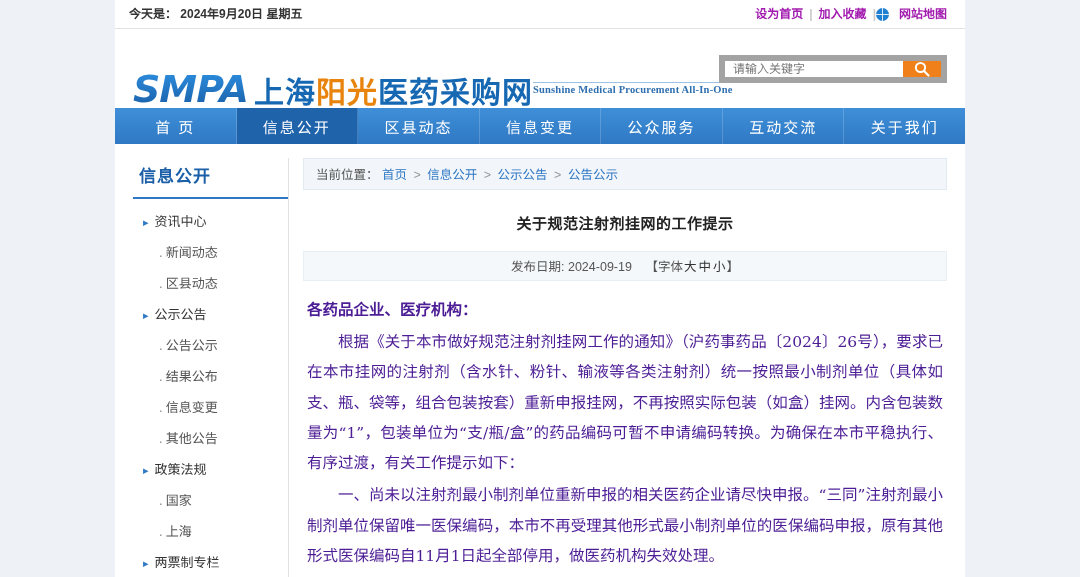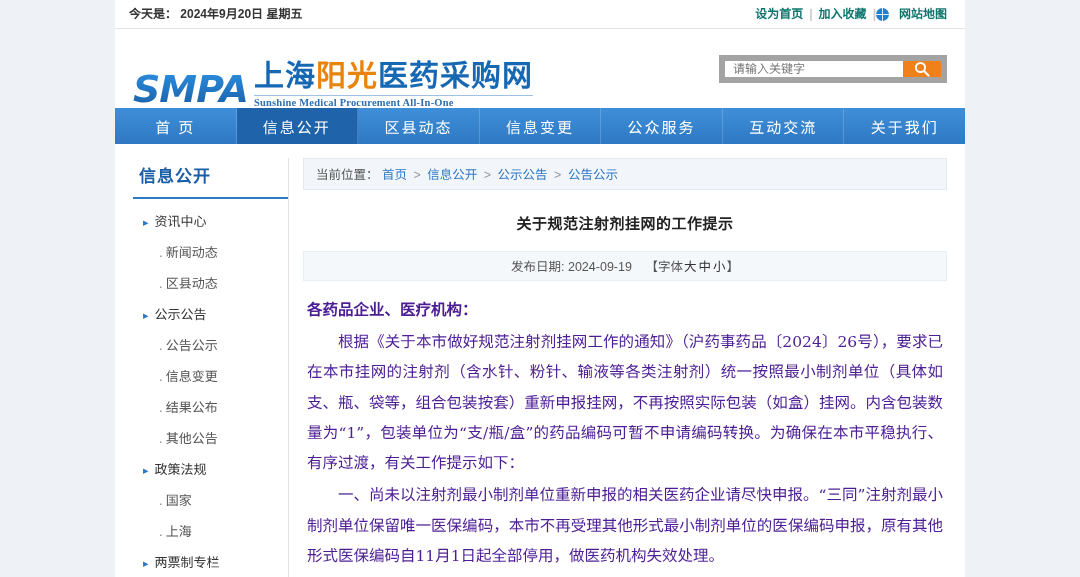--- a/index.html
+++ b/index.html
@@ -23,21 +23,21 @@
     height:28px;line-height:28px;
     border-bottom:1px solid #e3e3e3;
     display:flex;align-items:center;justify-content:space-between;
     padding:0 12px 0 14px;
     font-size:12px;color:#555;
     background:#fff;
     font-weight:bold;
   }
   .topbar .left{color:#333;}
   .topbar .right{display:flex;align-items:center;gap:0;color:#555;}
-  .topbar .right a{color:#0f766e;text-decoration:none;padding:0 6px;}
+  .topbar .right a{color:#a21caf;text-decoration:none;padding:0 6px;}
   .topbar .right .sep{color:#c9c9c9;}
   .globe{
     display:inline-block;width:13px;height:13px;border-radius:50%;
     background:#1f7fd0;position:relative;margin-right:4px;vertical-align:-2px;
   }
   .globe:before{
     content:"";position:absolute;left:6px;top:0;width:1px;height:13px;background:#fff;opacity:.85;
   }
   .globe:after{
     content:"";position:absolute;left:0;top:6px;width:13px;height:1px;background:#fff;opacity:.85;
@@ -50,21 +50,21 @@
   .logo{
     margin-left:18px;display:flex;align-items:flex-end;gap:6px;
   }
   .logo .smpa{
     font-family:"DejaVu Sans",sans-serif;
     font-weight:bold;font-style:italic;font-size:38px;letter-spacing:-1px;
     background:linear-gradient(180deg,#2d8fe0 0%,#1a5fa8 100%);
     -webkit-background-clip:text;background-clip:text;color:transparent;
     line-height:1;
   }
-  .logo-text{display:flex;flex-direction:column;line-height:1;}
+  .logo-text{display:flex;flex-direction:row;line-height:1;}
   .logo-cn{
     font-size:30px;font-weight:bold;letter-spacing:1px;
     font-family:"DejaVu Sans","Liberation Sans",sans-serif;
   }
   .logo-cn .c1{color:#1668b3;}
   .logo-cn .c2{color:#e8830c;}
   .logo-cn .c3{color:#1668b3;}
   .logo-en{
     margin-top:4px;font-size:10.5px;color:#2f6fb0;letter-spacing:.2px;
     border-top:1px solid #9fc2e4;padding-top:2px;
@@ -197,22 +197,22 @@
     <div class="content">
 
       <div class="sidebar">
         <div class="sidebar-title">信息公开</div>
         <ul>
           <li class="top"><span class="arrow">▸</span><span>资讯中心</span></li>
           <li class="sub"><span class="dot">.</span><span>新闻动态</span></li>
           <li class="sub"><span class="dot">.</span><span>区县动态</span></li>
           <li class="top"><span class="arrow">▸</span><span>公示公告</span></li>
           <li class="sub"><span class="dot">.</span><span>公告公示</span></li>
+          <li class="sub"><span class="dot">.</span><span>结果公布</span></li>
           <li class="sub"><span class="dot">.</span><span>信息变更</span></li>
-          <li class="sub"><span class="dot">.</span><span>结果公布</span></li>
           <li class="sub"><span class="dot">.</span><span>其他公告</span></li>
           <li class="top"><span class="arrow">▸</span><span>政策法规</span></li>
           <li class="sub"><span class="dot">.</span><span>国家</span></li>
           <li class="sub"><span class="dot">.</span><span>上海</span></li>
           <li class="top"><span class="arrow">▸</span><span>两票制专栏</span></li>
 
         </ul>
       </div>
 
       <div class="main">

